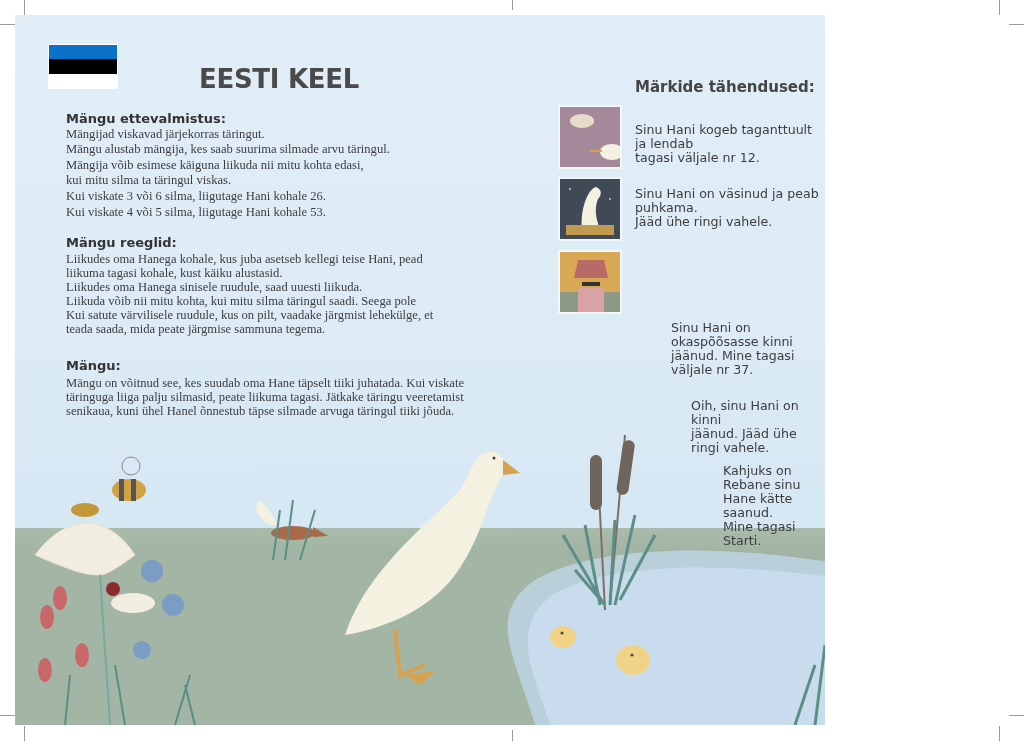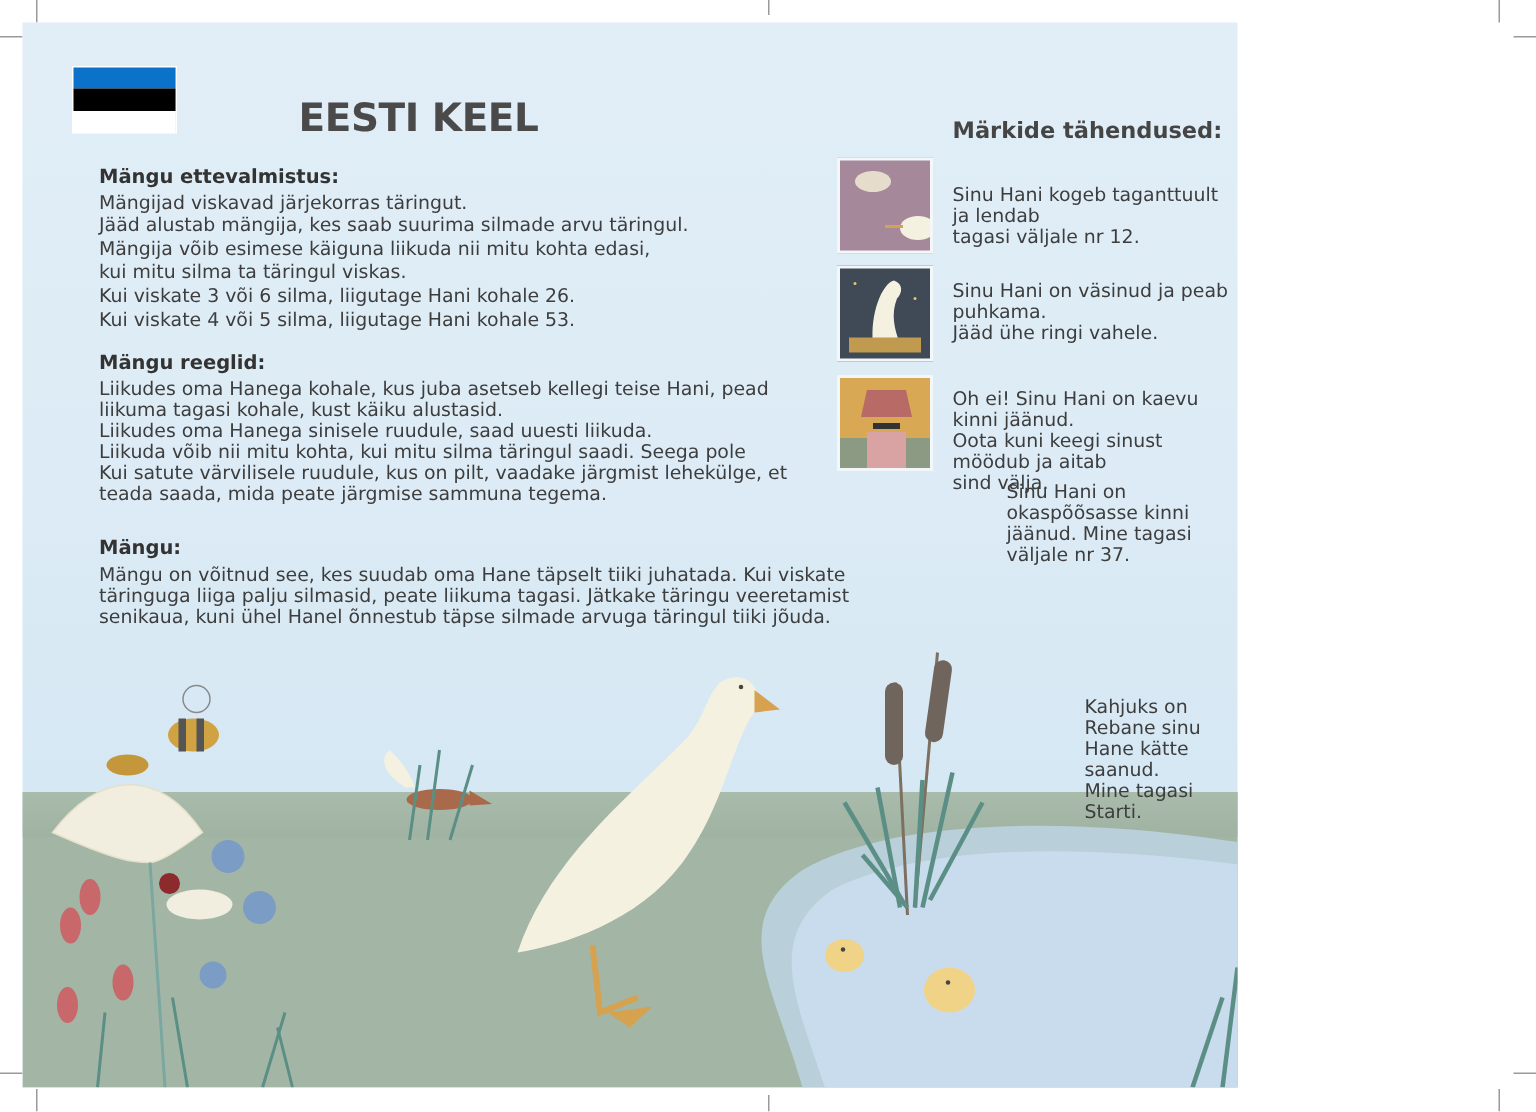--- a/index.html
+++ b/index.html
@@ -11,21 +11,21 @@
   .ground { position:absolute; left:0; top:513px; width:994px; height:197px; background:#a3b6a6; }
   .ground-shade { position:absolute; left:0; top:513px; width:994px; height:30px;
                   background:linear-gradient(180deg,#a9bcab,#a0b3a3); }
   .illu { position:absolute; left:0; top:0; width:994px; height:710px; }
   .flag { position:absolute; left:34px; top:30px; width:68px; height:43px; box-shadow:0 0 0 1px #ffffff; }
   .flag div { height:33.33%; }
   .title { position:absolute; left:184px; top:49px; font-family:"DejaVu Sans", sans-serif; font-weight:bold;
            font-size:26px; color:#4a4a4a; letter-spacing:-0.3px; }
   .text-block { position:absolute; left:51px; width:500px; font-size:12.6px; line-height:15.6px; color:#3d3d3d; }
   .text-block h3 { margin:0; font-size:13px; font-weight:bold; line-height:15.6px; color:#333; }
-  .text-block p { margin:0; }
+  .text-block p { margin:0;font-family:Liberation Serif, serif; }
   .legend-title { position:absolute; left:620px; top:63px; font-weight:bold; font-size:15px; color:#454545; }
   .thumb { position:absolute; width:64px; height:64px; border:2px solid #f3f7fa; box-sizing:border-box; overflow:hidden; }
   .legend-text { position:absolute; font-size:12.6px; line-height:14px; color:#3d3d3d; }
   .legend-text p { margin:0; }
 </style>
 </head>
 <body>
 
 <div class="crop" style="left:24px;top:0;width:1px;height:15px;"></div>
 <div class="crop" style="left:0;top:24px;width:15px;height:1px;"></div>
@@ -163,21 +163,21 @@
     <div style="background:#0a72c8"></div>
     <div style="background:#000000"></div>
     <div style="background:#ffffff"></div>
   </div>
 
   <div class="title">EESTI KEEL</div>
 
   <div class="text-block" style="top:96px;">
     <h3>Mängu ettevalmistus:</h3>
     <p>Mängijad viskavad järjekorras täringut.</p>
-    <p>Jääd alustab mängija, kes saab suurima silmade arvu täringul.</p>
+    <p>Mängu alustab mängija, kes saab suurima silmade arvu täringul.</p>
     <p>Mängija võib esimese käiguna liikuda nii mitu kohta edasi,</p>
     <p>kui mitu silma ta täringul viskas.</p>
     <p>Kui viskate 3 või 6 silma, liigutage Hani kohale 26.</p>
     <p>Kui viskate 4 või 5 silma, liigutage Hani kohale 53.</p>
   </div>
 
   <div class="text-block" style="top:220px;line-height:14px;">
     <h3 style="margin-bottom:1px;">Mängu reeglid:</h3>
     <p>Liikudes oma Hanega kohale, kus juba asetseb kellegi teise Hani, pead</p>
     <p>liikuma tagasi kohale, kust käiku alustasid.</p>
@@ -222,43 +222,42 @@
   </div>
 
   <div class="thumb" style="left:543px;top:235px;background:#d9a855;">
     <svg width="60" height="60">
         <rect x="0" y="40" width="60" height="20" fill="#8c9a84"></rect>
         <rect x="18" y="36" width="26" height="24" fill="#d9a3a3"></rect>
         <path d="M14 26 L48 26 L44 8 L18 8 Z" fill="#b76a66"></path>
         <rect x="22" y="30" width="18" height="4" fill="#333"></rect>
       </svg>
   </div>
-  <div class="legend-text" style="left:620px;top:244px;">
-    <p>Oh ei! Sinu Hani on kaevu kinni jäänud.</p>
-    <p>Oota kuni keegi sinust möödub ja aitab</p>
-    <p>sind välja.</p>
-  </div>
 
   <div class="thumb" style="left:869px;top:287px;background:#a45a56;">
     <svg width="60" height="60">
         <path d="M10 10 C18 8 22 20 30 30 C40 28 48 34 46 44 C38 48 28 46 22 40 C16 30 10 20 10 10 Z" fill="#f4f1e1"></path>
         <path d="M5 55 L12 20 M20 58 L18 25 M50 55 L52 20" stroke="#5b8f85" stroke-width="2"></path>
       </svg>
   </div>
   <div class="legend-text" style="left:656px;top:306px;">
     <p>Sinu Hani on okaspõõsasse kinni</p>
     <p>jäänud. Mine tagasi väljale nr 37.</p>
   </div>
 
   <div class="thumb" style="left:869px;top:361px;background:#8e4536;">
     <svg width="60" height="60">
         <path d="M30 56 C25 40 24 28 26 20 C30 18 34 20 34 28 C36 40 38 50 40 56 Z" fill="#f4f1e1"></path>
         <ellipse cx="30" cy="30" rx="20" ry="22" fill="none" stroke="#d8bb86" stroke-width="1"></ellipse>
         <path d="M10 60 L15 35 M20 60 L22 40 M45 60 L42 38 M55 60 L52 40" stroke="#6a9d8f" stroke-width="2"></path>
       </svg>
+  </div>
+  <div class="legend-text" style="left:676px;top:384px;">
+    <p>Oih, sinu Hani on kinni</p>
+    <p>jäänud. Jääd ühe ringi vahele.</p>
   </div>
 
   <div class="thumb" style="left:869px;top:434px;background:#8a8674;">
     <svg width="60" height="60">
         <rect x="0" y="48" width="60" height="12" fill="#c8913f"></rect>
         <path d="M20 14 A8 8 0 1 0 28 22 A6 6 0 1 1 20 14 Z" fill="#e2c57a"></path>
         <ellipse cx="32" cy="44" rx="14" ry="5" fill="#a86a4b"></ellipse>
         <path d="M46 42 C52 36 56 32 54 26 C50 30 48 36 46 42 Z" fill="#f4f1e1"></path>
       </svg>
   </div>

